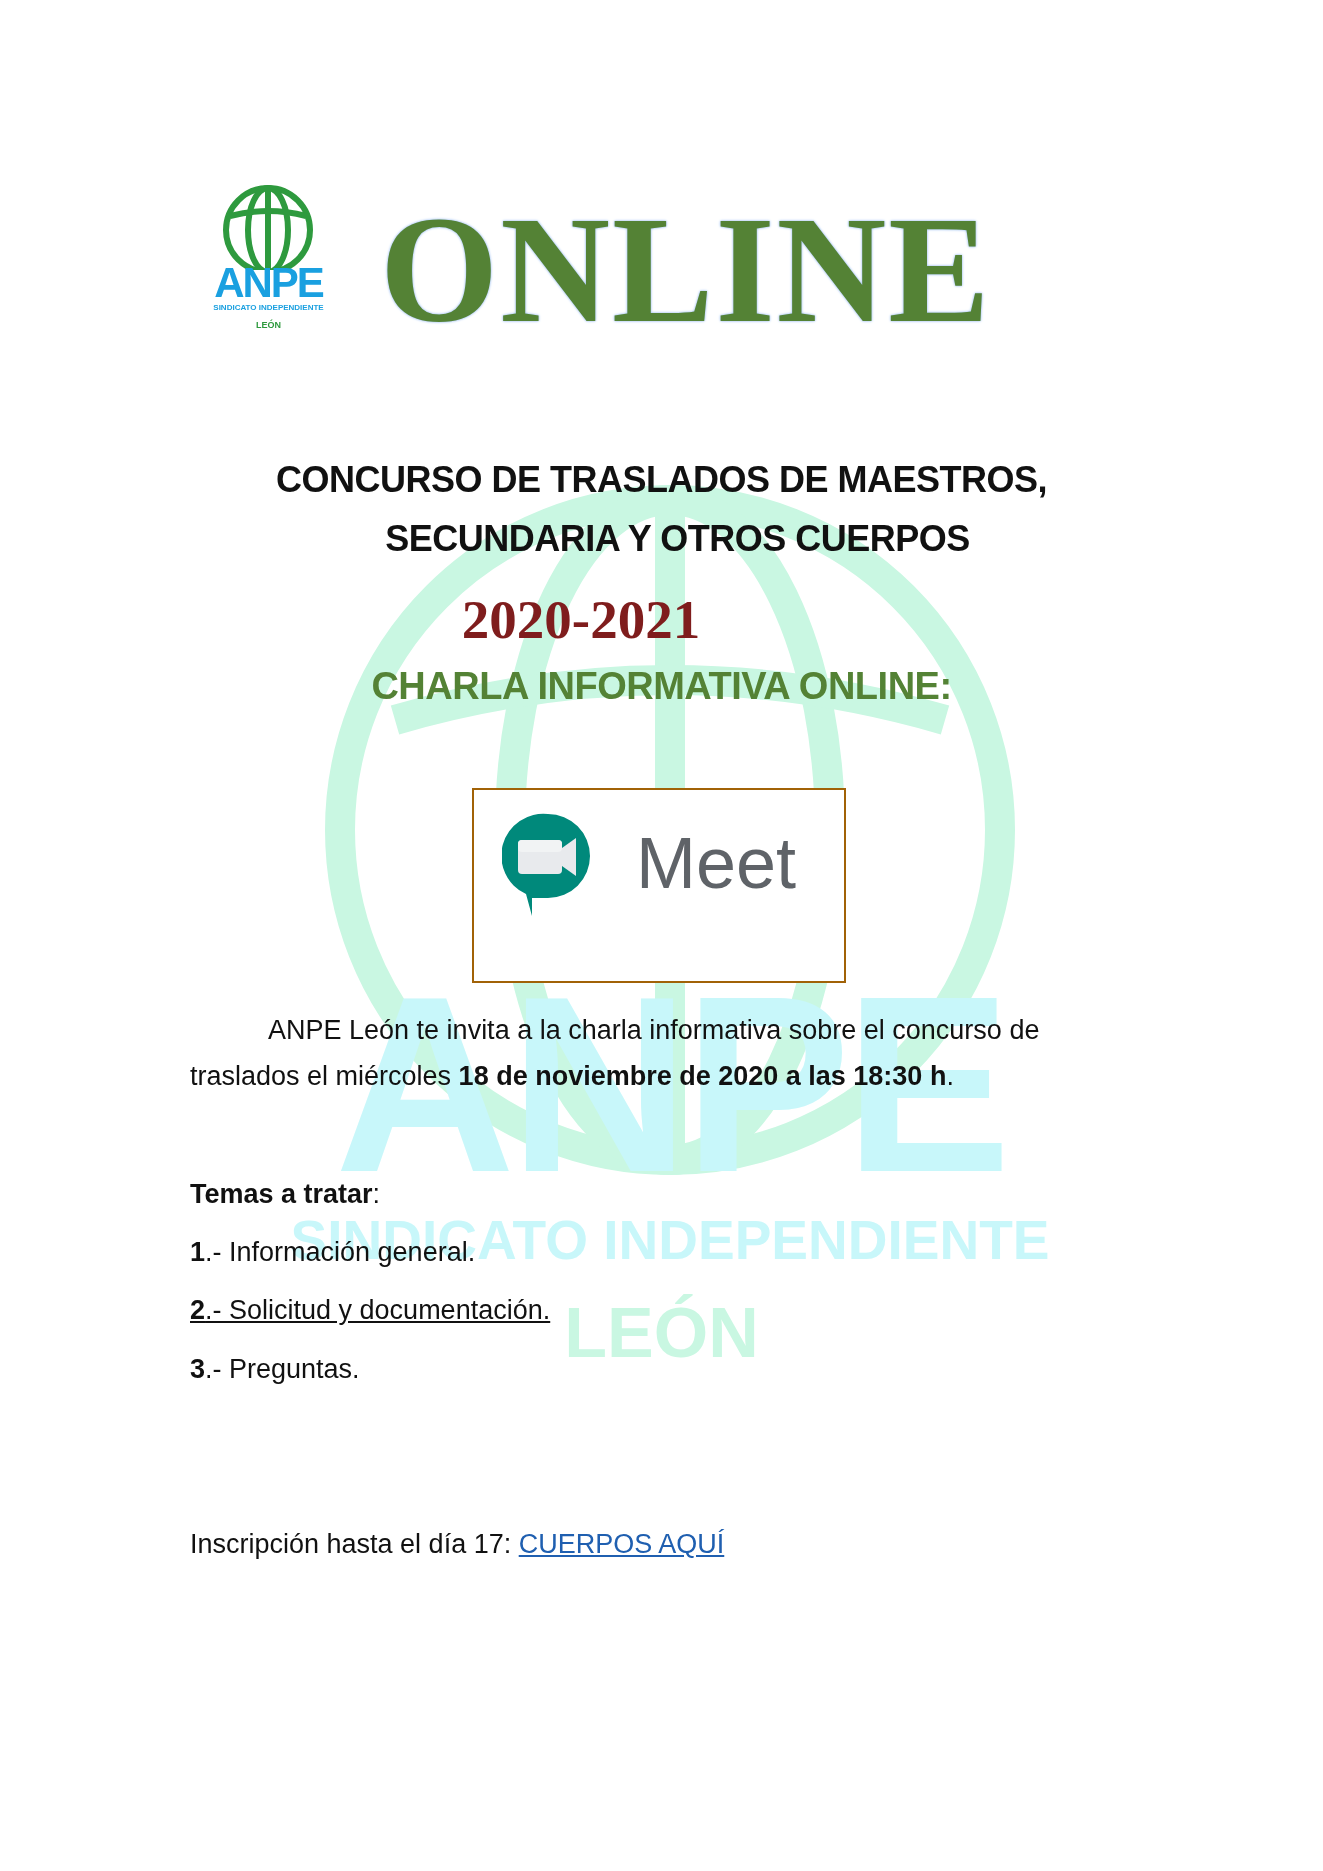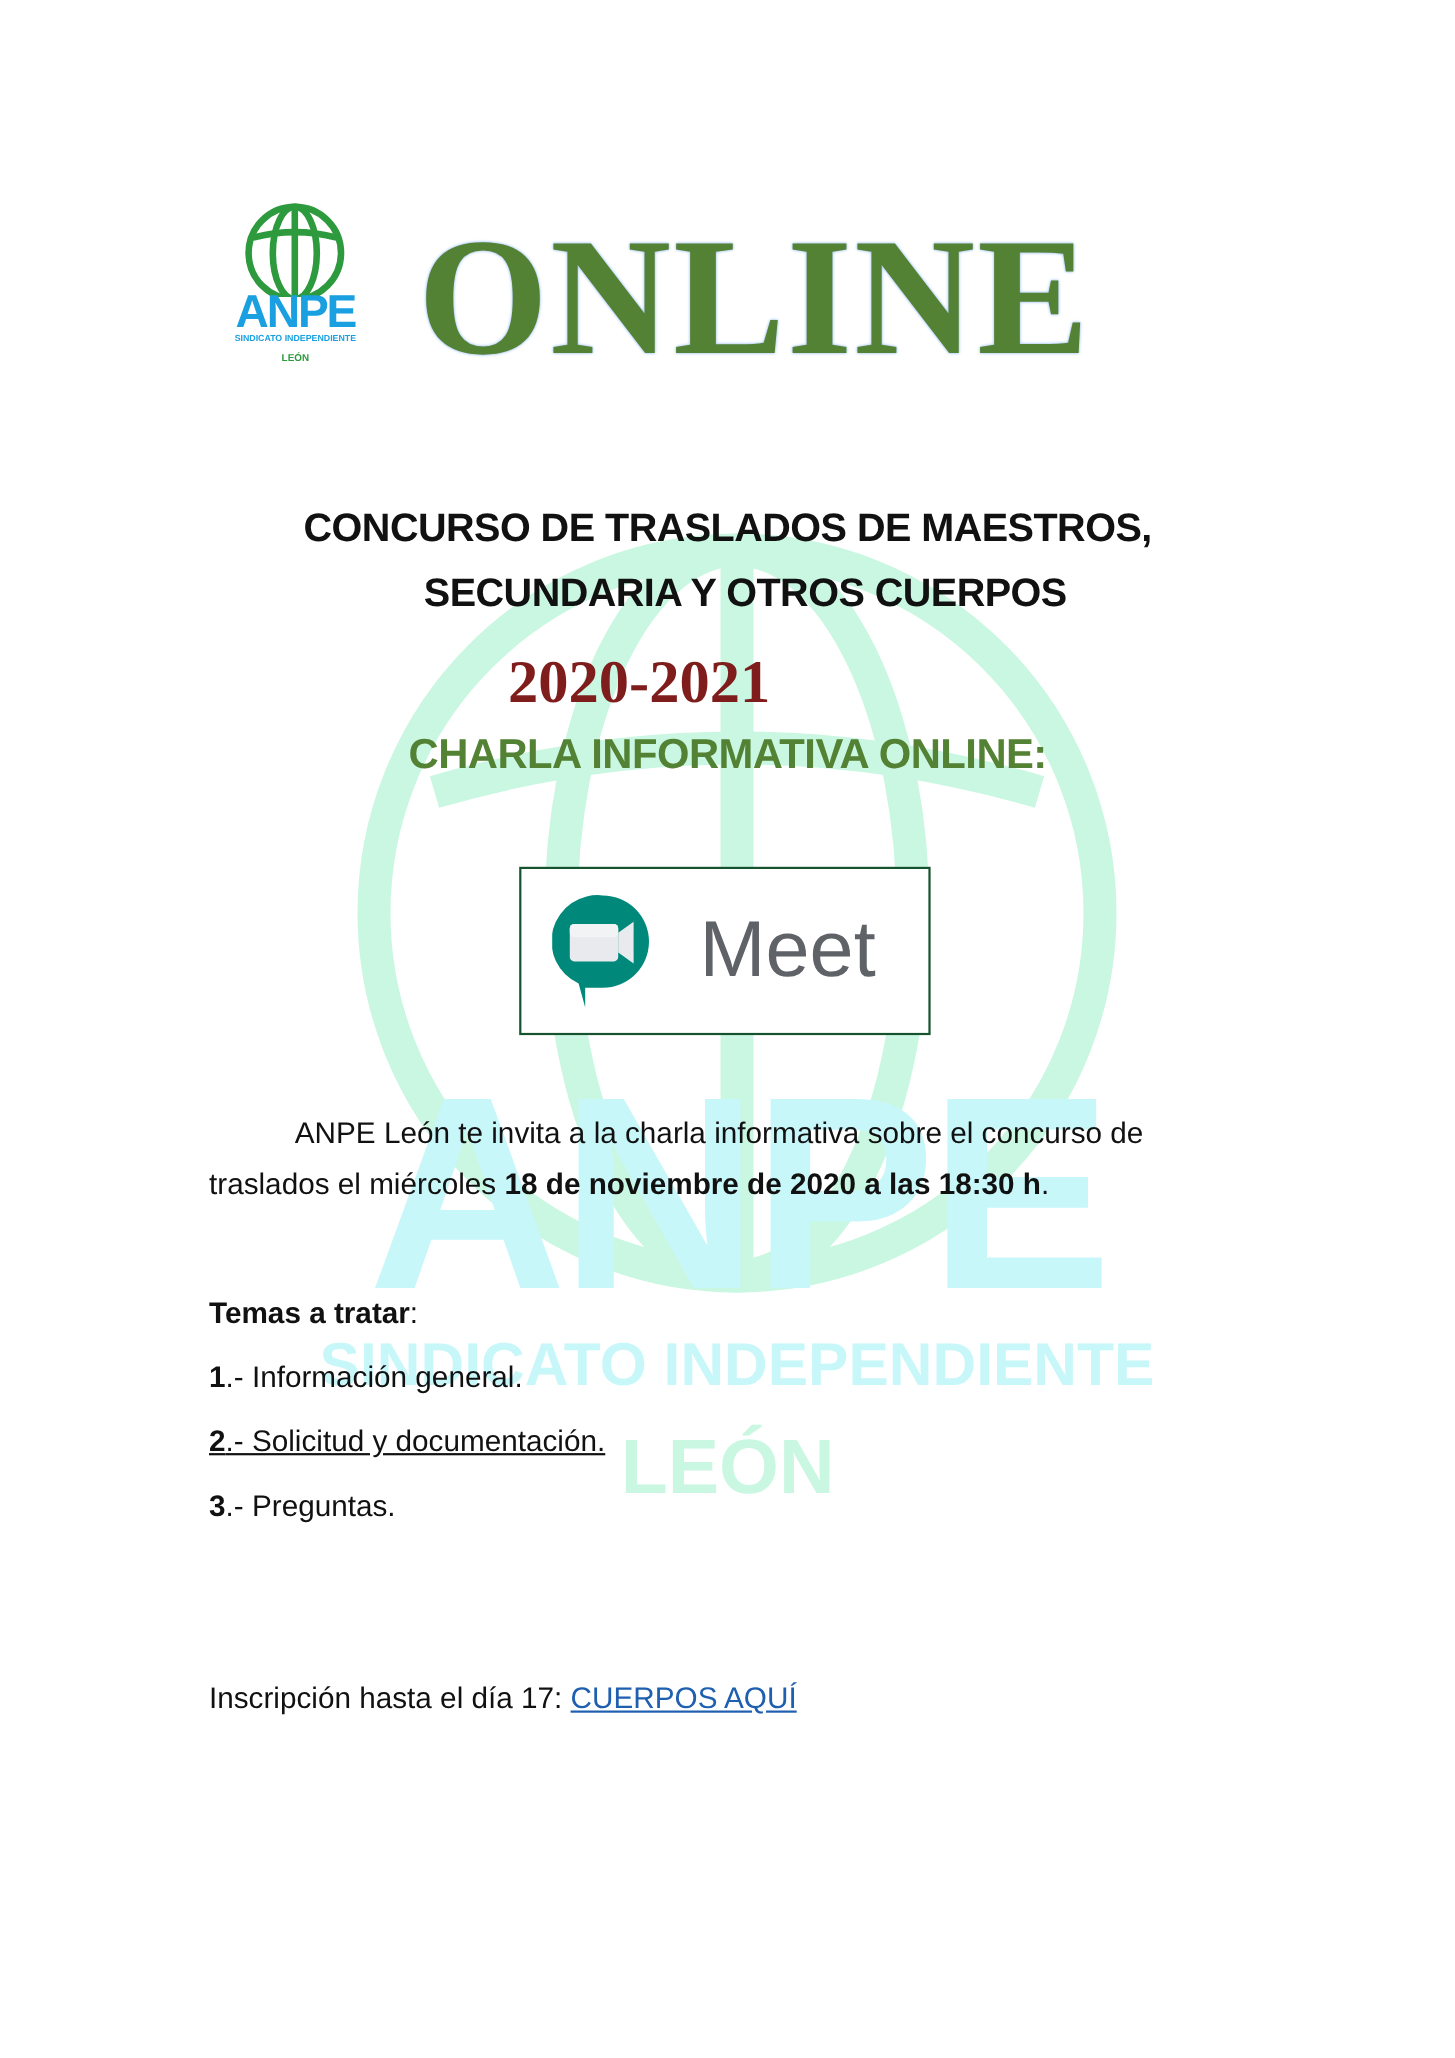--- a/index.html
+++ b/index.html
@@ -20,21 +20,21 @@
 
   .informa { position: absolute; left: 380px; top: 195px; width: 820px; height: 150px; z-index: 2; font-family: "Liberation Serif", serif; font-weight: bold; font-size: 152px; line-height: 150px; color: #548235; letter-spacing: 2px; text-shadow: 0 0 3px #a9c7f2, 0 0 2px #a9c7f2; white-space: nowrap; }
 
   .content { position: absolute; left: 0; top: 0; width: 1323px; z-index: 3; }
   .title1, .title2 { position: absolute; left: 0; width: 1323px; text-align: center; font-weight: bold; font-size: 36px; line-height: 44px; color: #111; letter-spacing: -0.5px; }
   .title1 { top: 458px; }
   .title2 { top: 517px; margin-left: 16px; }
   .year { position: absolute; left: 0; width: 1106px; top: 585px; text-align: center; font-family: "Liberation Serif", serif; font-weight: bold; font-size: 55px; line-height: 70px; color: #7f1d1d; margin-left: 28px; }
   .subtitle { position: absolute; left: 0; width: 1323px; top: 661px; text-align: center; font-weight: bold; font-size: 38px; line-height: 50px; color: #548235; letter-spacing: -0.5px; }
 
-  .meet-box { position: absolute; left: 472px; top: 788px; width: 374px; height: 153px; border: 2px solid #14532d; background: #fff; box-sizing: border-box; }
+  .meet-box { position: absolute; left: 472px; top: 788px; width: 374px; height: 195px; border: 2px solid #a16207; background: #fff; box-sizing: border-box; }
   .meet-icon { position: absolute; left: 28px; top: 20px; width: 92px; height: 110px; }
   .meet-label { position: absolute; left: 162px; top: 28px; font-size: 72px; line-height: 90px; color: #5f6368; font-family: "Liberation Sans", sans-serif; }
 
   .para { position: absolute; left: 190px; width: 900px; font-size: 27px; line-height: 46px; color: #111; }
   .para1 { top: 1007px; }
   .indent { display: inline-block; width: 78px; }
   .bold { font-weight: bold; }
 
   .topics-heading { position: absolute; left: 190px; top: 1174px; font-size: 27px; line-height: 40px; }
   .topic { position: absolute; left: 190px; font-size: 27px; line-height: 40px; }

